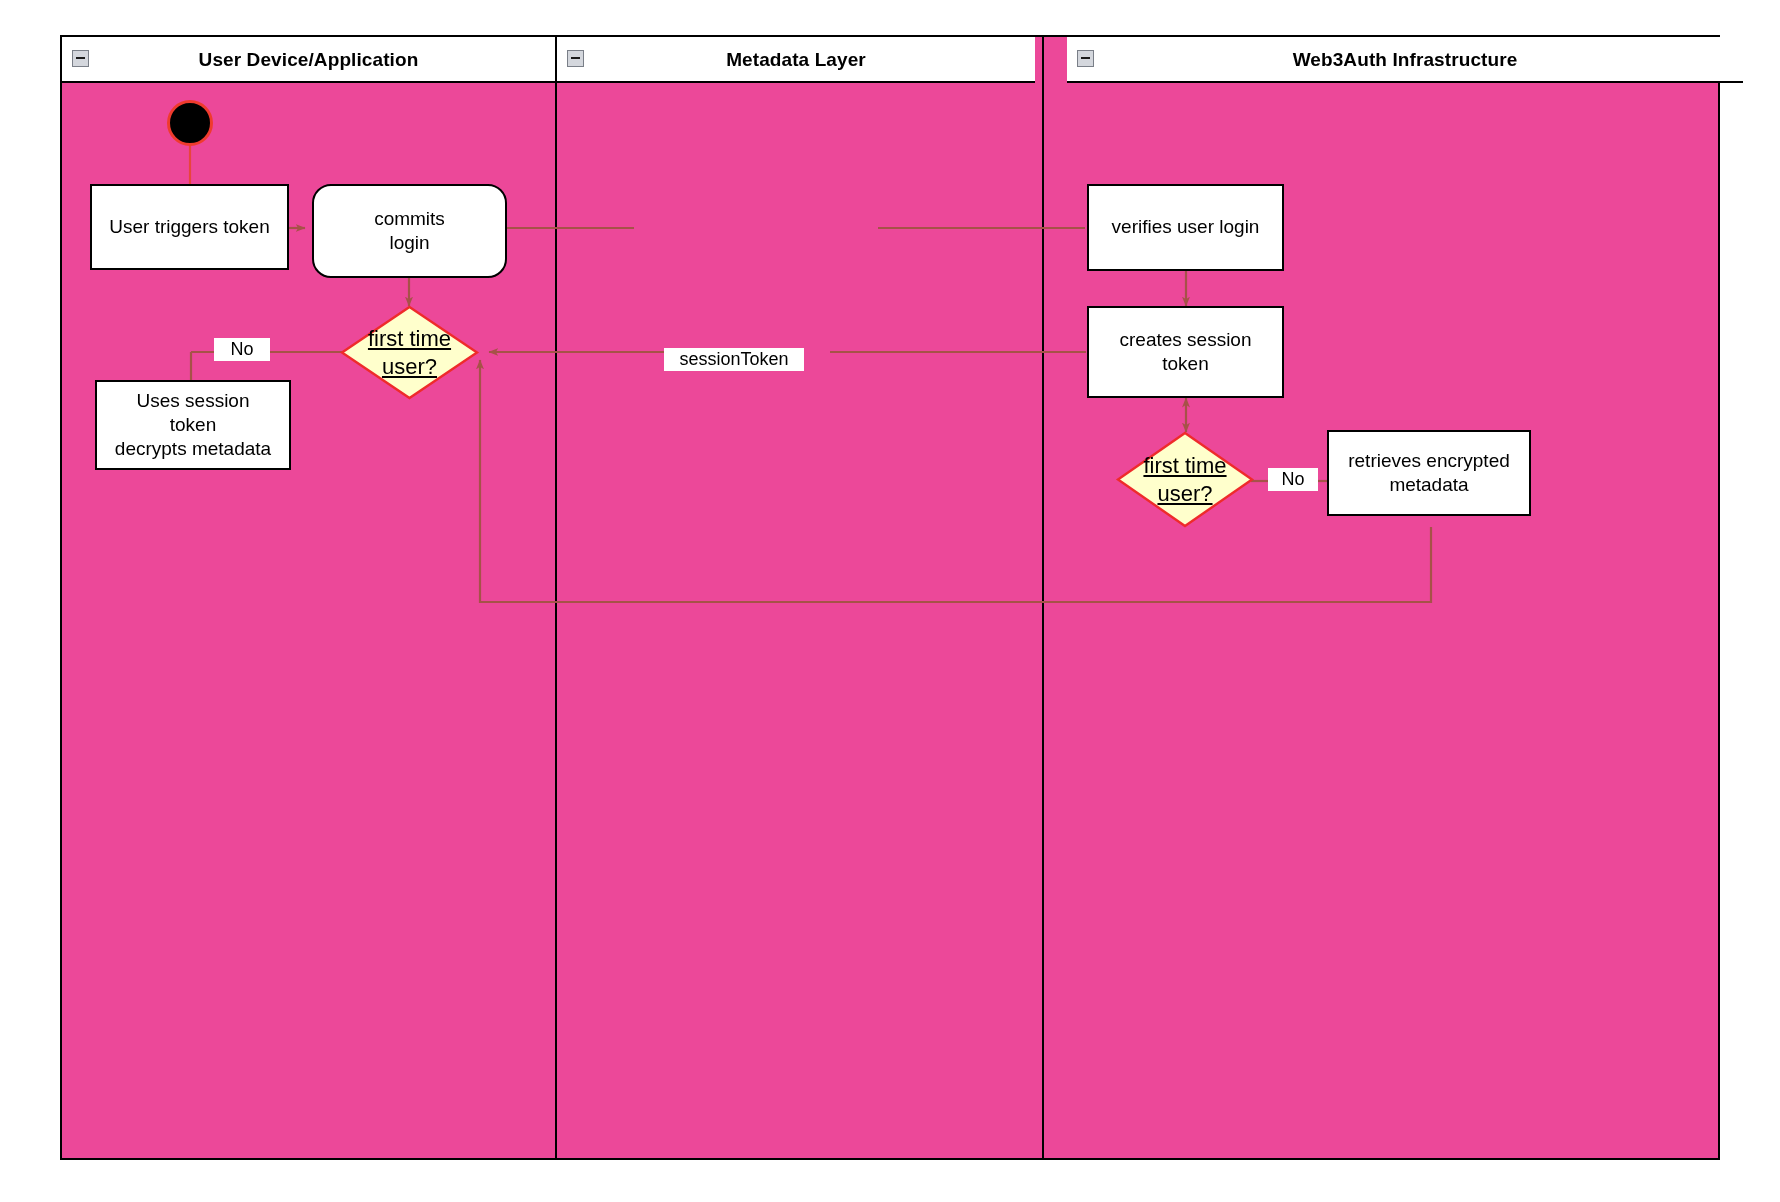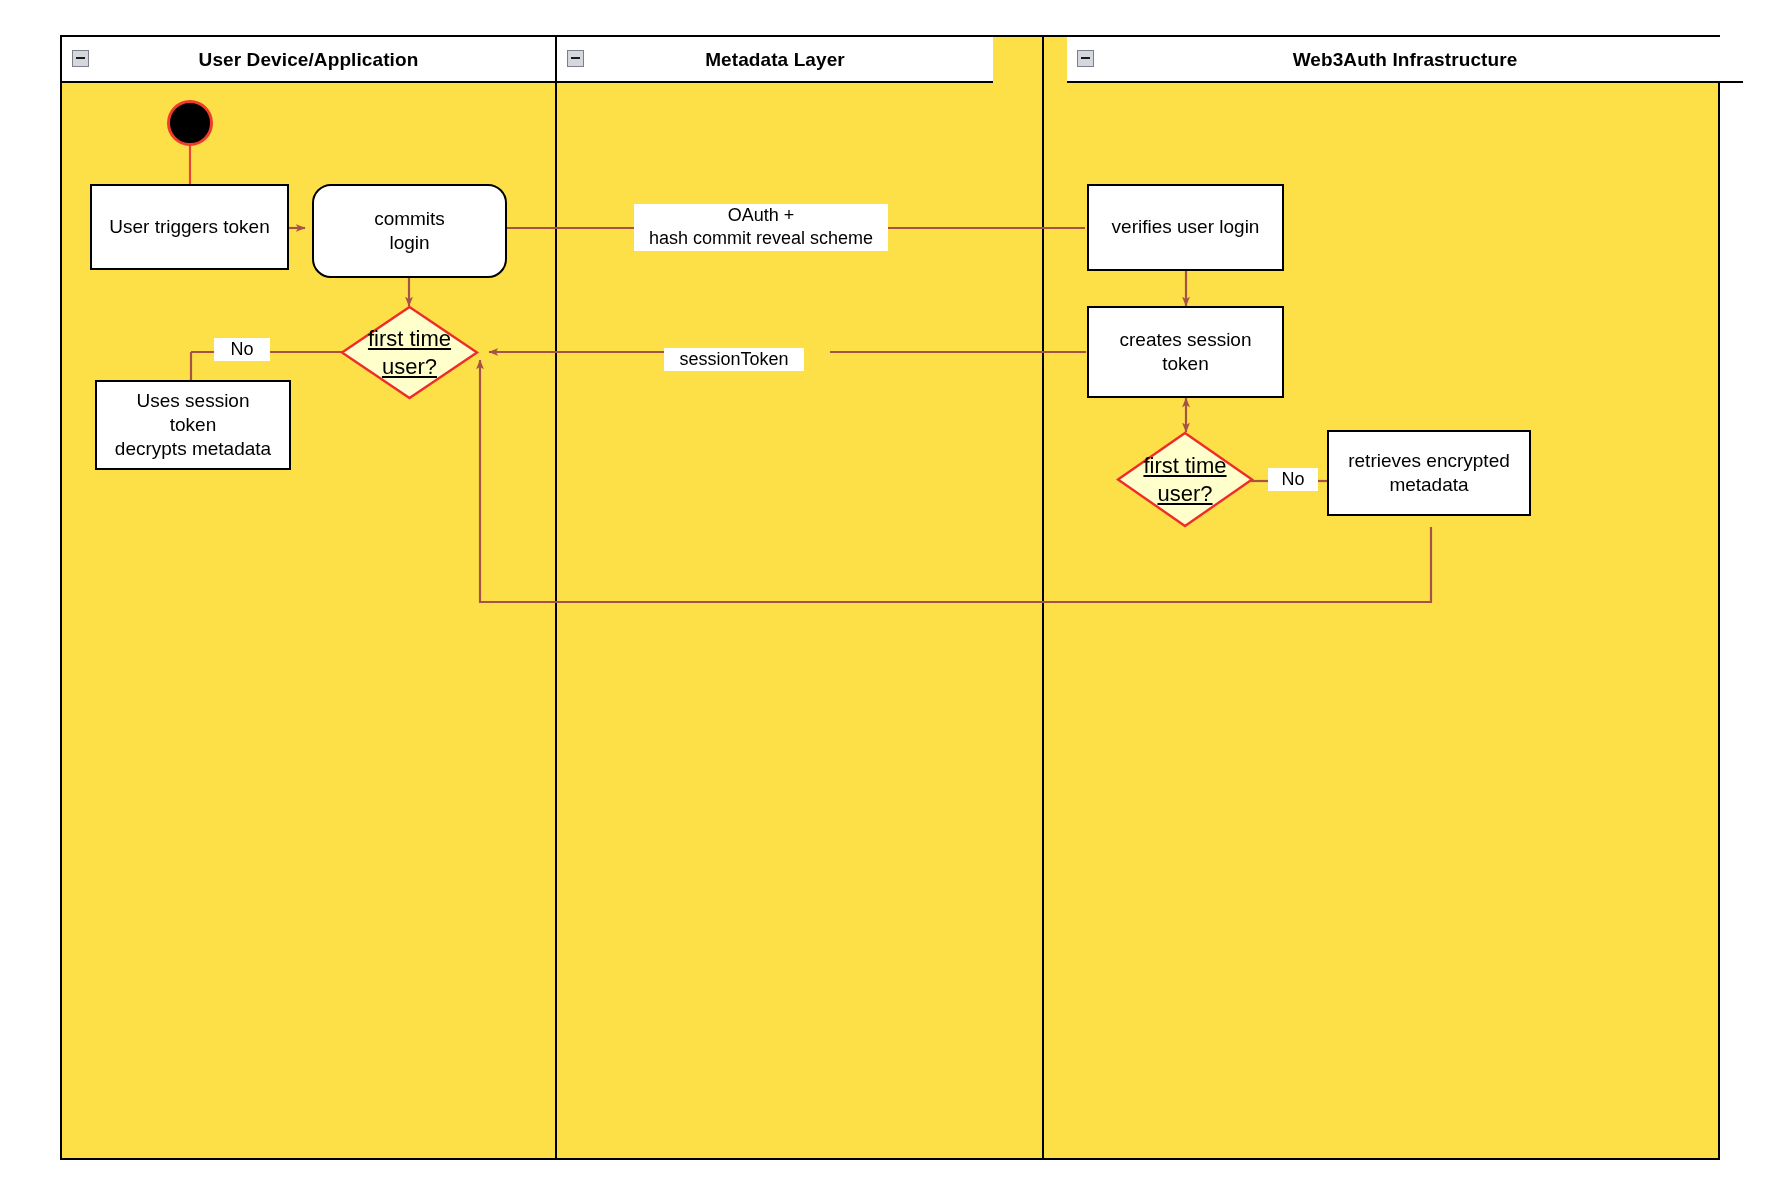--- a/index.html
+++ b/index.html
@@ -19,21 +19,21 @@
   }
   
   .pool {
     position: absolute;
     left: 60px;
     top: 35px;
     width: 1660px;
     height: 1125px;
     border: 2px solid #000000;
     box-sizing: border-box;
-    background: #fde047;
+    background: #ec4899;
   }
   .lane-divider {
     position: absolute;
     top: 0;
     width: 2px;
     height: 100%;
     background: #000000;
   }
   .lane-header {
     position: absolute;
@@ -154,21 +154,21 @@
   <div class="pool">
 
     <div class="lane-divider" style="left:493px;"></div>
     <div class="lane-divider" style="left:980px;"></div>
 
     <div class="lane-header" style="left:0px; width:493px;">
       <span class="collapse-icon"></span>
       <div class="lane-title">User Device/Application</div>
     </div>
 
-    <div class="lane-header" style="left:495px; width:436px;">
+    <div class="lane-header" style="left:495px; width:478px;">
       <span class="collapse-icon"></span>
       <div class="lane-title">Metadata Layer</div>
     </div>
 
     <div class="lane-header" style="left:982px; width:676px;margin-left:23px;">
       <span class="collapse-icon"></span>
       <div class="lane-title">Web3Auth Infrastructure</div>
     </div>
   </div>
 
@@ -256,22 +256,20 @@
     <svg width="136" height="95" viewBox="0 0 136 95">
       <polygon points="68,1 135,47.5 68,94 1,47.5" fill="#ffffcc" stroke="#ef2b2b" stroke-width="2.4"></polygon>
     </svg>
     <div class="dlabel">first time
 user?</div>
   </div>
 
   <div class="node" style="left:1327px; top:430px; width:204px; height:86px;">retrieves encrypted
 metadata</div>
 
-  <div class="edge-label" style="left:634px; top:204px; width:244px;">OAuth +
-hash commit reveal scheme</div>
 
   <div class="edge-label" style="left:664px; top:348px; width:130px;">sessionToken</div>
 
   <div class="edge-label" style="left:214px; top:338px; width:46px;">No</div>
 
   <div class="edge-label" style="left:1268px; top:468px; width:40px;">No</div>
 
 </div>
 
 </body></html>

